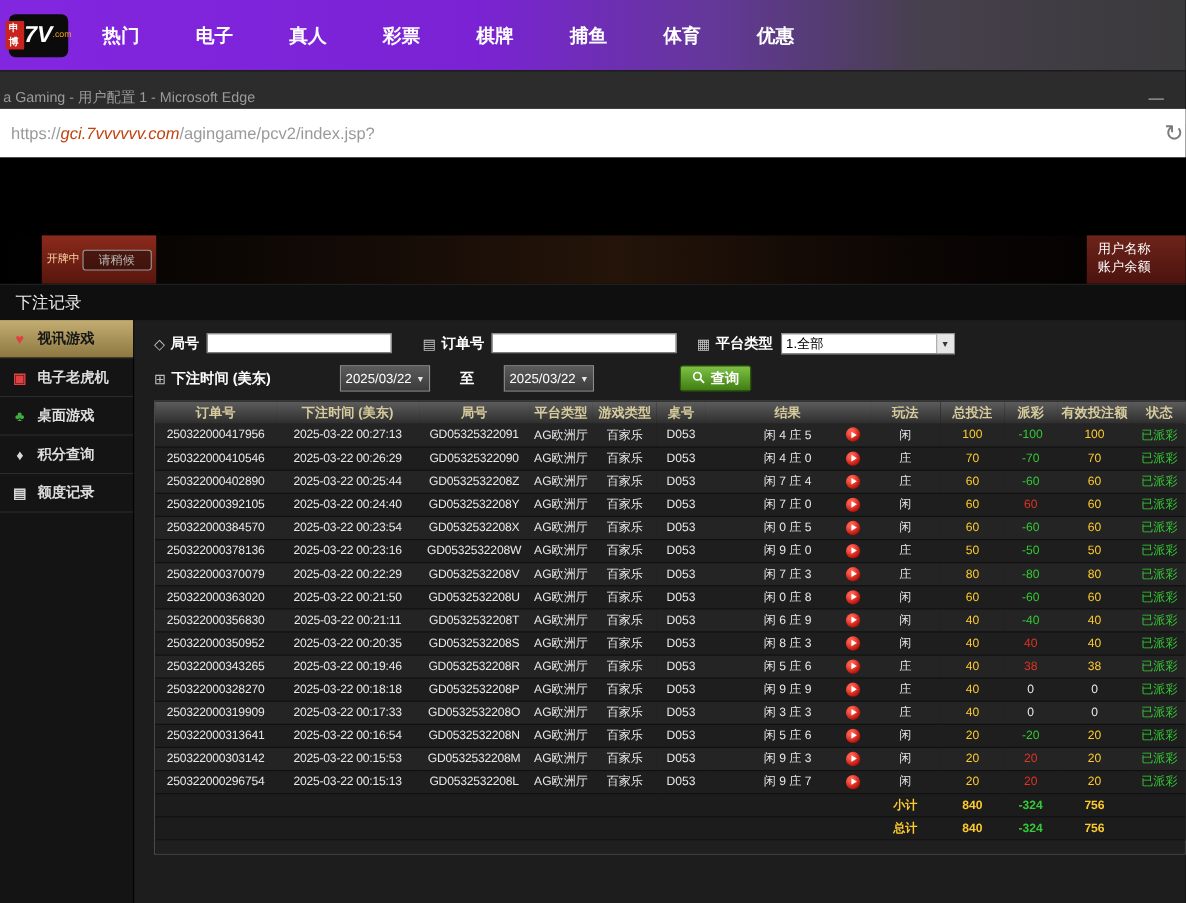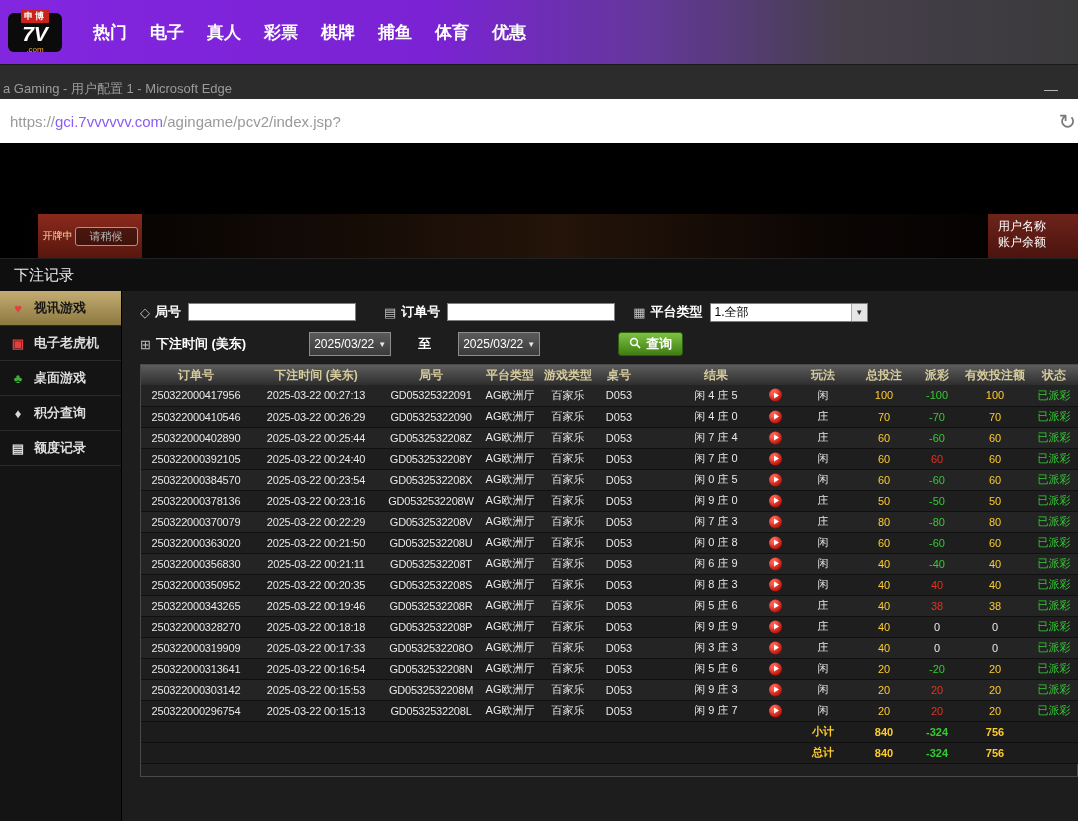--- a/index.html
+++ b/index.html
@@ -4,40 +4,40 @@
 <style>
   * { margin:0; padding:0; box-sizing:border-box; }
   body { background:#000; font-family:"Liberation Sans", sans-serif; }
   .screen { position:relative; width:1078px; height:821px; background:#000; overflow:hidden; }
 
   
   .topnav { position:absolute; top:0; left:0; right:0; height:64px;
     background:linear-gradient(90deg,#8326e0 0%,#7a22d4 40%,#64389a 60%,#46404c 78%,#3a393b 100%);
     display:flex; align-items:center; }
   .logo { width:54px; height:39px; margin-left:8px; background:#0b0b0b; border-radius:6px;
-    display:flex; flex-direction:column; align-items:center; justify-content:center; cursor:pointer; }
+    display:flex; flex-direction:row; align-items:center; justify-content:center; cursor:pointer; }
   .logo-cn { background:#c8231d; color:#fff; font-size:9px; font-weight:bold; padding:0 3px; border-radius:1px; letter-spacing:2px; }
   .logo-7v { color:#fff; font-size:21px; font-weight:bold; font-style:italic; line-height:1.05; }
   .logo-com { color:#f7a520; font-size:8px; line-height:1; }
-  .nav-items { display:flex; margin-left:31px; gap:23px; }
+  .nav-items { display:flex; margin-left:31px; gap:51px; }
   .nav-item { color:#fff; font-size:17px; font-weight:bold; cursor:pointer; white-space:nowrap; }
 
   
   .titlebar { position:absolute; top:64px; left:0; right:0; height:49px; background:#2c2c2c;
     display:flex; align-items:center; border-top:1px solid #1a1a1a; }
   .titlebar-text { padding-left:3px; color:#9b9b9b; font-size:13px; }
   .minimize { position:absolute; right:10px; top:0; height:100%; width:34px; display:flex;
     align-items:center; justify-content:center; color:#b5b5b5; font-size:14px; cursor:pointer; }
 
   
   .urlbar { position:absolute; top:99px; left:0; right:0; height:44px; background:#fff;
     display:flex; align-items:center; }
   .url-text { padding-left:10px; font-size:15px; white-space:nowrap; }
   .url-scheme { color:#9a9a9a; }
-  .url-host { color:#8b5cf6; }
+  .url-host { color:#c2410c;font-style:italic; }
   .url-path { color:#9a9a9a; }
   .refresh { position:absolute; right:2px; color:#7a7a7a; font-size:21px; cursor:pointer; line-height:1; }
 
   
   .game-strip { position:absolute; top:214px; left:0; right:0; height:44px;
     background:linear-gradient(90deg,#000 0%,#120a06 28%,#241409 52%,#0c0604 76%,#000 100%); }
   .dealer-left { position:absolute; left:38px; top:0; width:104px; height:44px;
     background:linear-gradient(#8a2a1c,#58160d); display:flex; flex-direction:row;
     align-items:center; justify-content:center; gap:2px; }
   .dealing-label { color:#ffd9a8; font-size:10px; line-height:1; }

